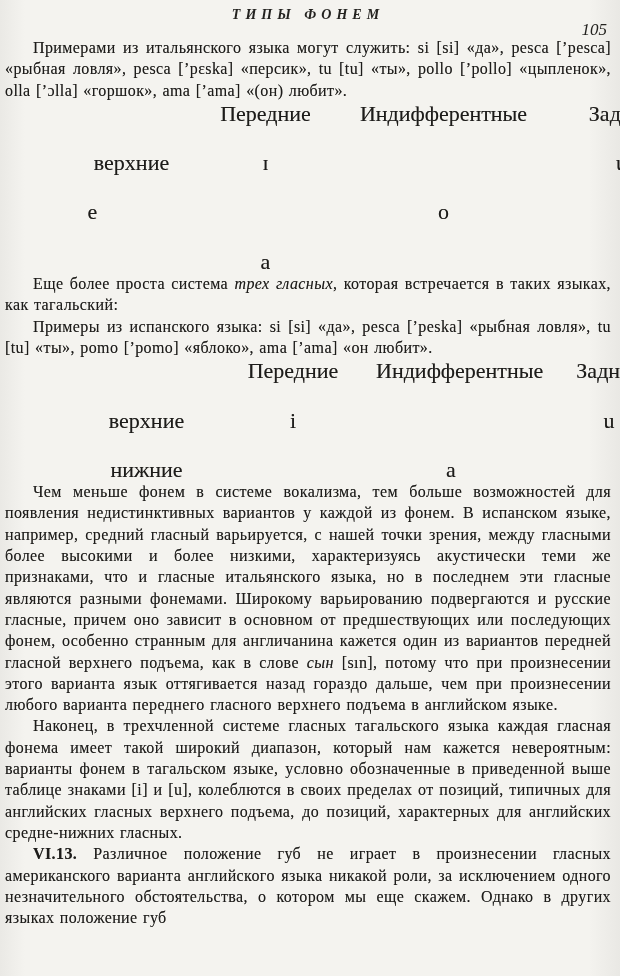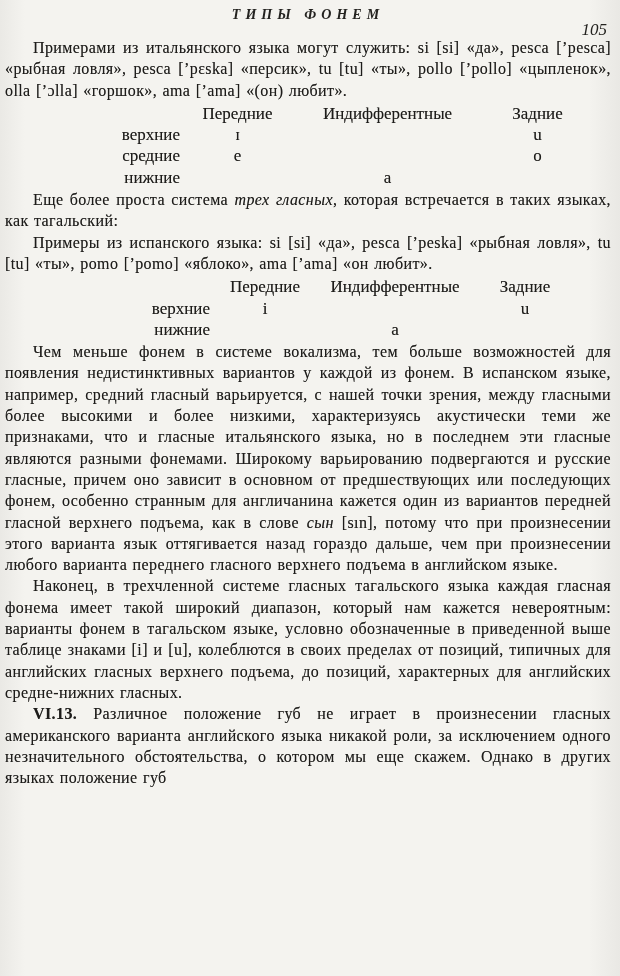--- a/index.html
+++ b/index.html
@@ -25,27 +25,28 @@
     font-size:17px;font-style:italic;color:#242320;
   }
   .content p{
     margin:0;text-align:justify;text-indent:28px;
     font-size:16px;line-height:21.3px;letter-spacing:0.4px;word-spacing:1px;
     text-shadow:0 0 0.4px rgba(20,18,15,0.45);
     hyphens:none;
   }
   .vowel-table{
     display:grid;margin:2px 0 1px 0;
-    font-size:17px;line-height:21.3px;
+    font-size:22px;line-height:21.3px;
     text-shadow:0 0 0.4px rgba(20,18,15,0.45);
+    gap:28px;
   }
   .vowel-table--1{grid-template-columns:175px 115px 185px 115px;}
   .vowel-table--2{grid-template-columns:205px 110px 150px 110px;}
   .vt-cell{text-align:center;white-space:nowrap;}
-  .vt-label{text-align:right;padding-left:78px;}
+  .vt-label{text-align:center;padding-left:78px;}
   .italic{font-style:italic;}
   .bold{font-weight:bold;}
 </style>
 </head>
 <body>
 
 <div class="page">
 
   <div class="page-header">
     <div class="page-title">ТИПЫ ФОНЕМ</div>
@@ -60,21 +61,20 @@
       <span class="vt-cell vt-label vt-head"></span>
       <span class="vt-cell vt-head">Передние</span>
       <span class="vt-cell vt-head">Индифферентные</span>
       <span class="vt-cell vt-head">Задние</span>
 
       <span class="vt-cell vt-label">верхние</span>
       <span class="vt-cell">ɪ</span>
       <span class="vt-cell"></span>
       <span class="vt-cell">u</span>
 
-      <span class="vt-cell vt-label">средние</span>
       <span class="vt-cell">e</span>
       <span class="vt-cell"></span>
       <span class="vt-cell">o</span>
 
       <span class="vt-cell vt-label">нижние</span>
       <span class="vt-cell"></span>
       <span class="vt-cell">a</span>
       <span class="vt-cell"></span>
     </div>
 

